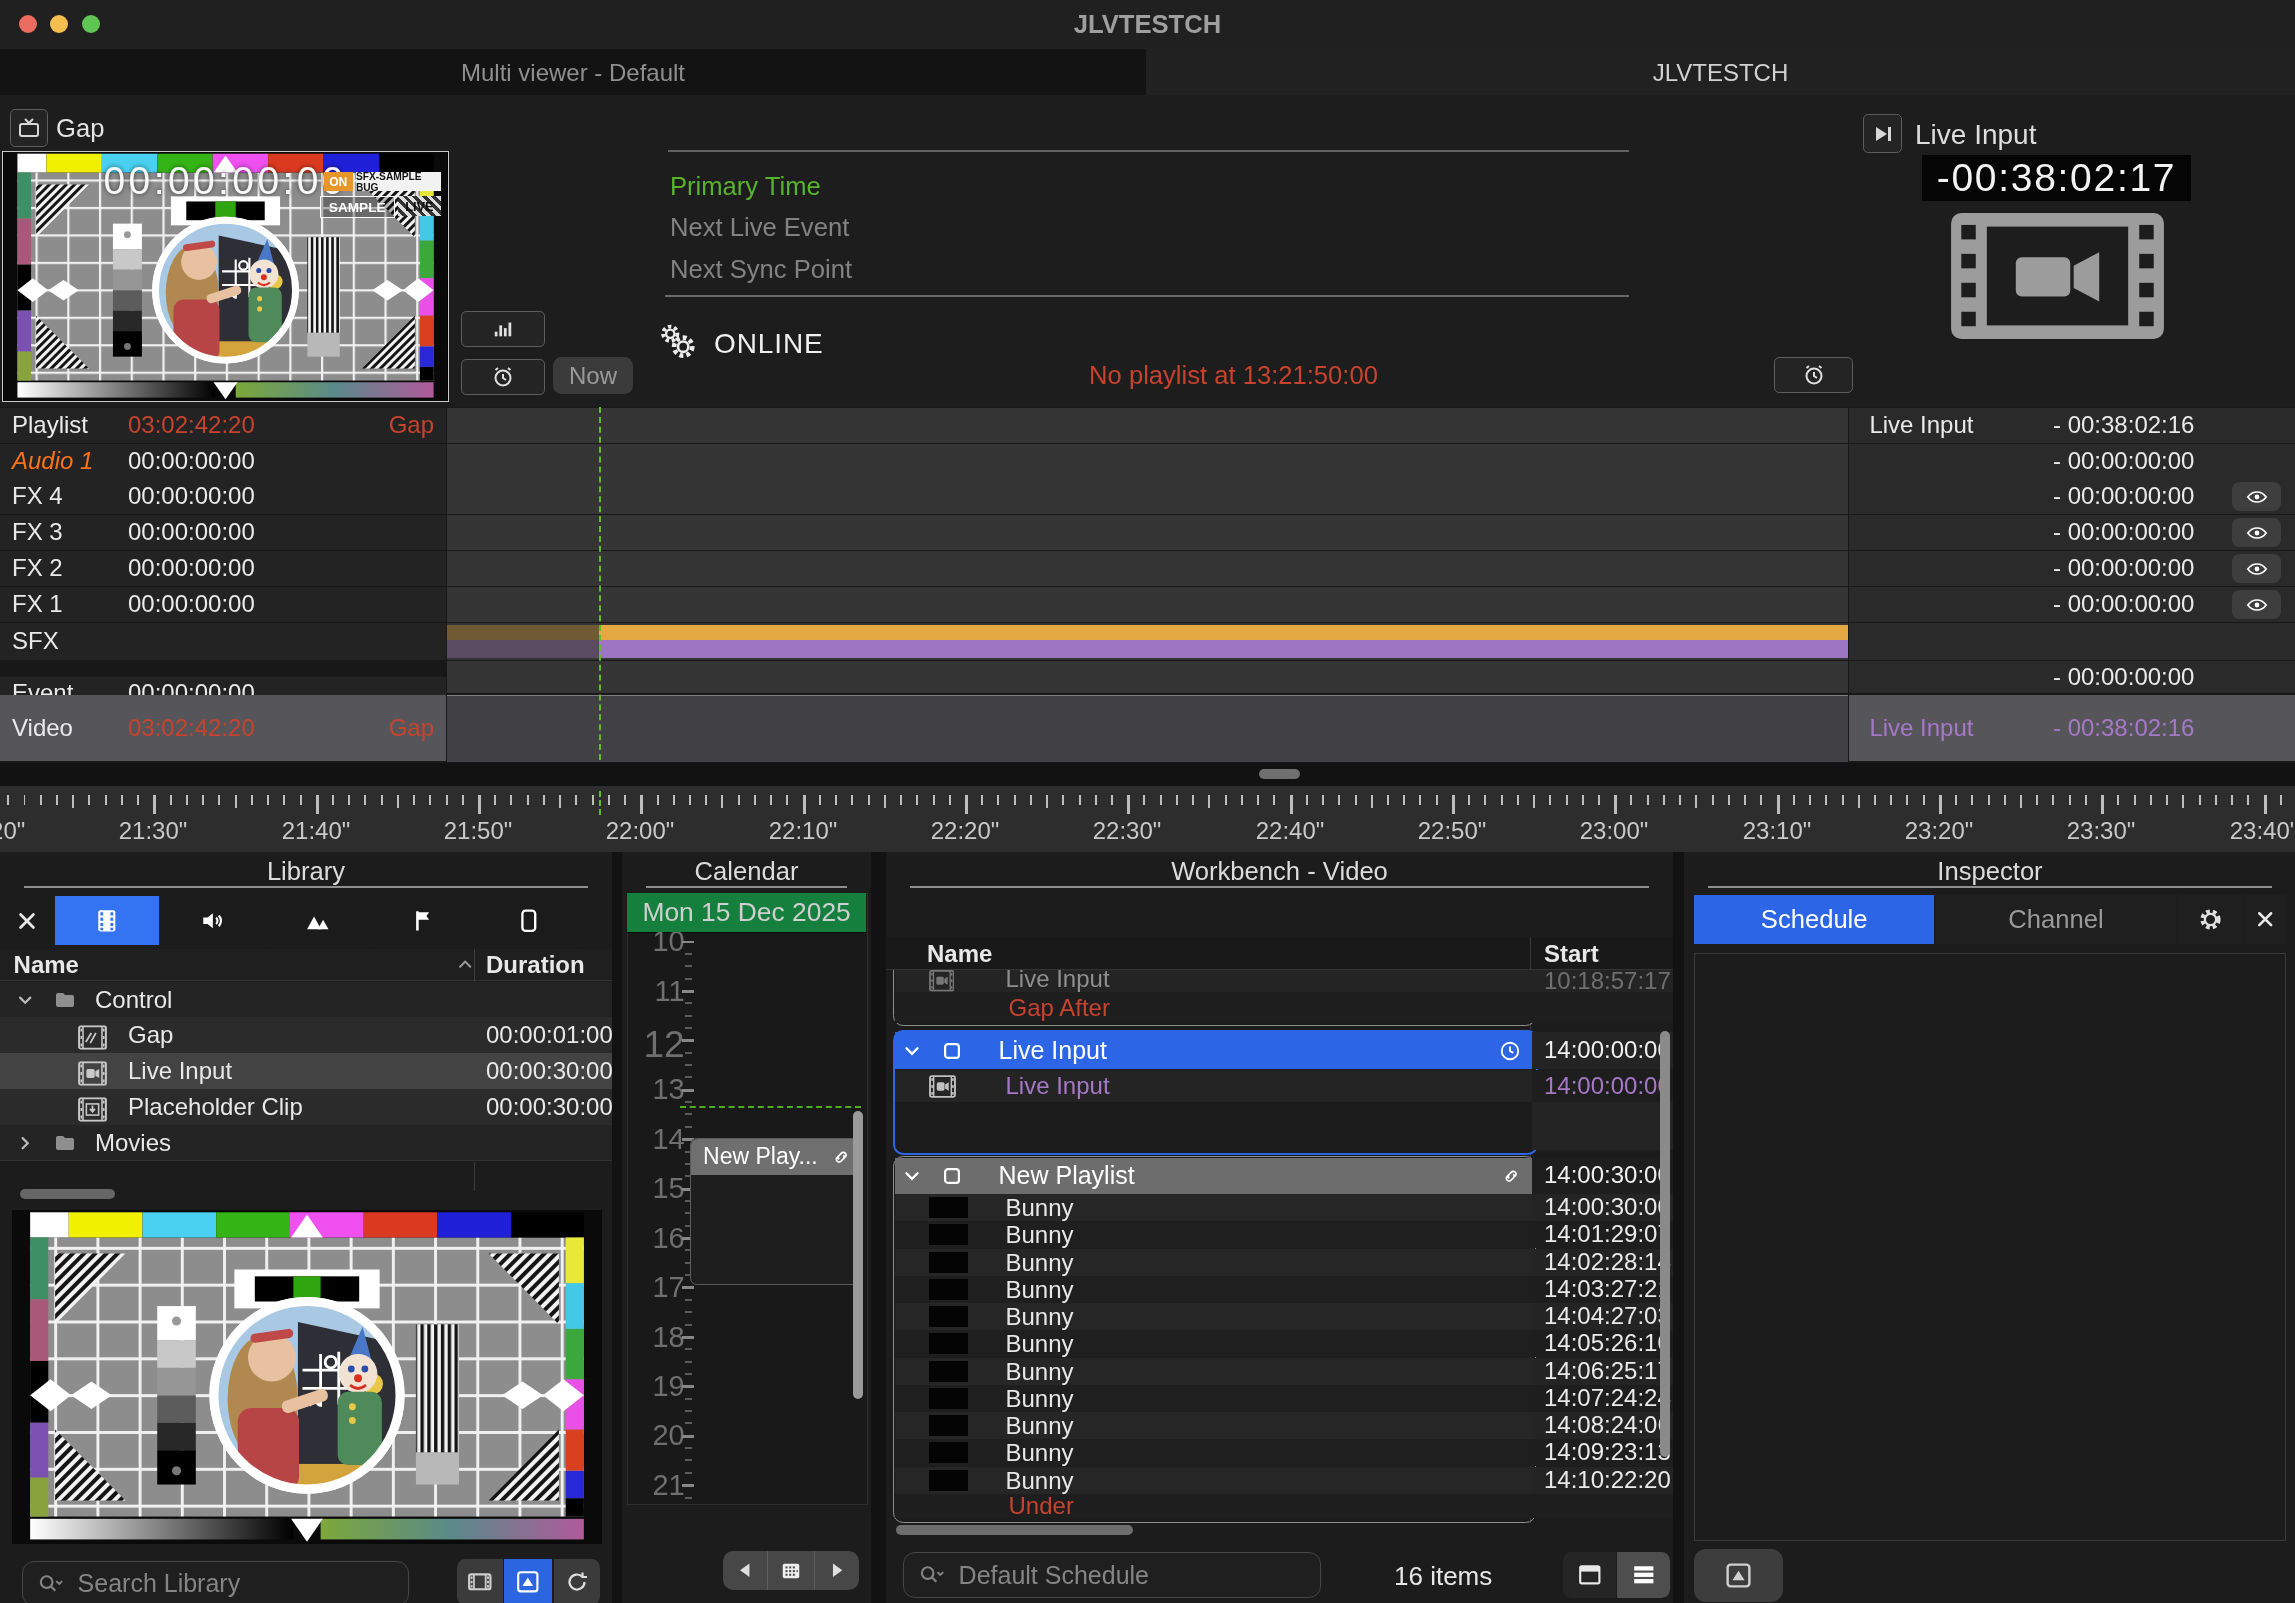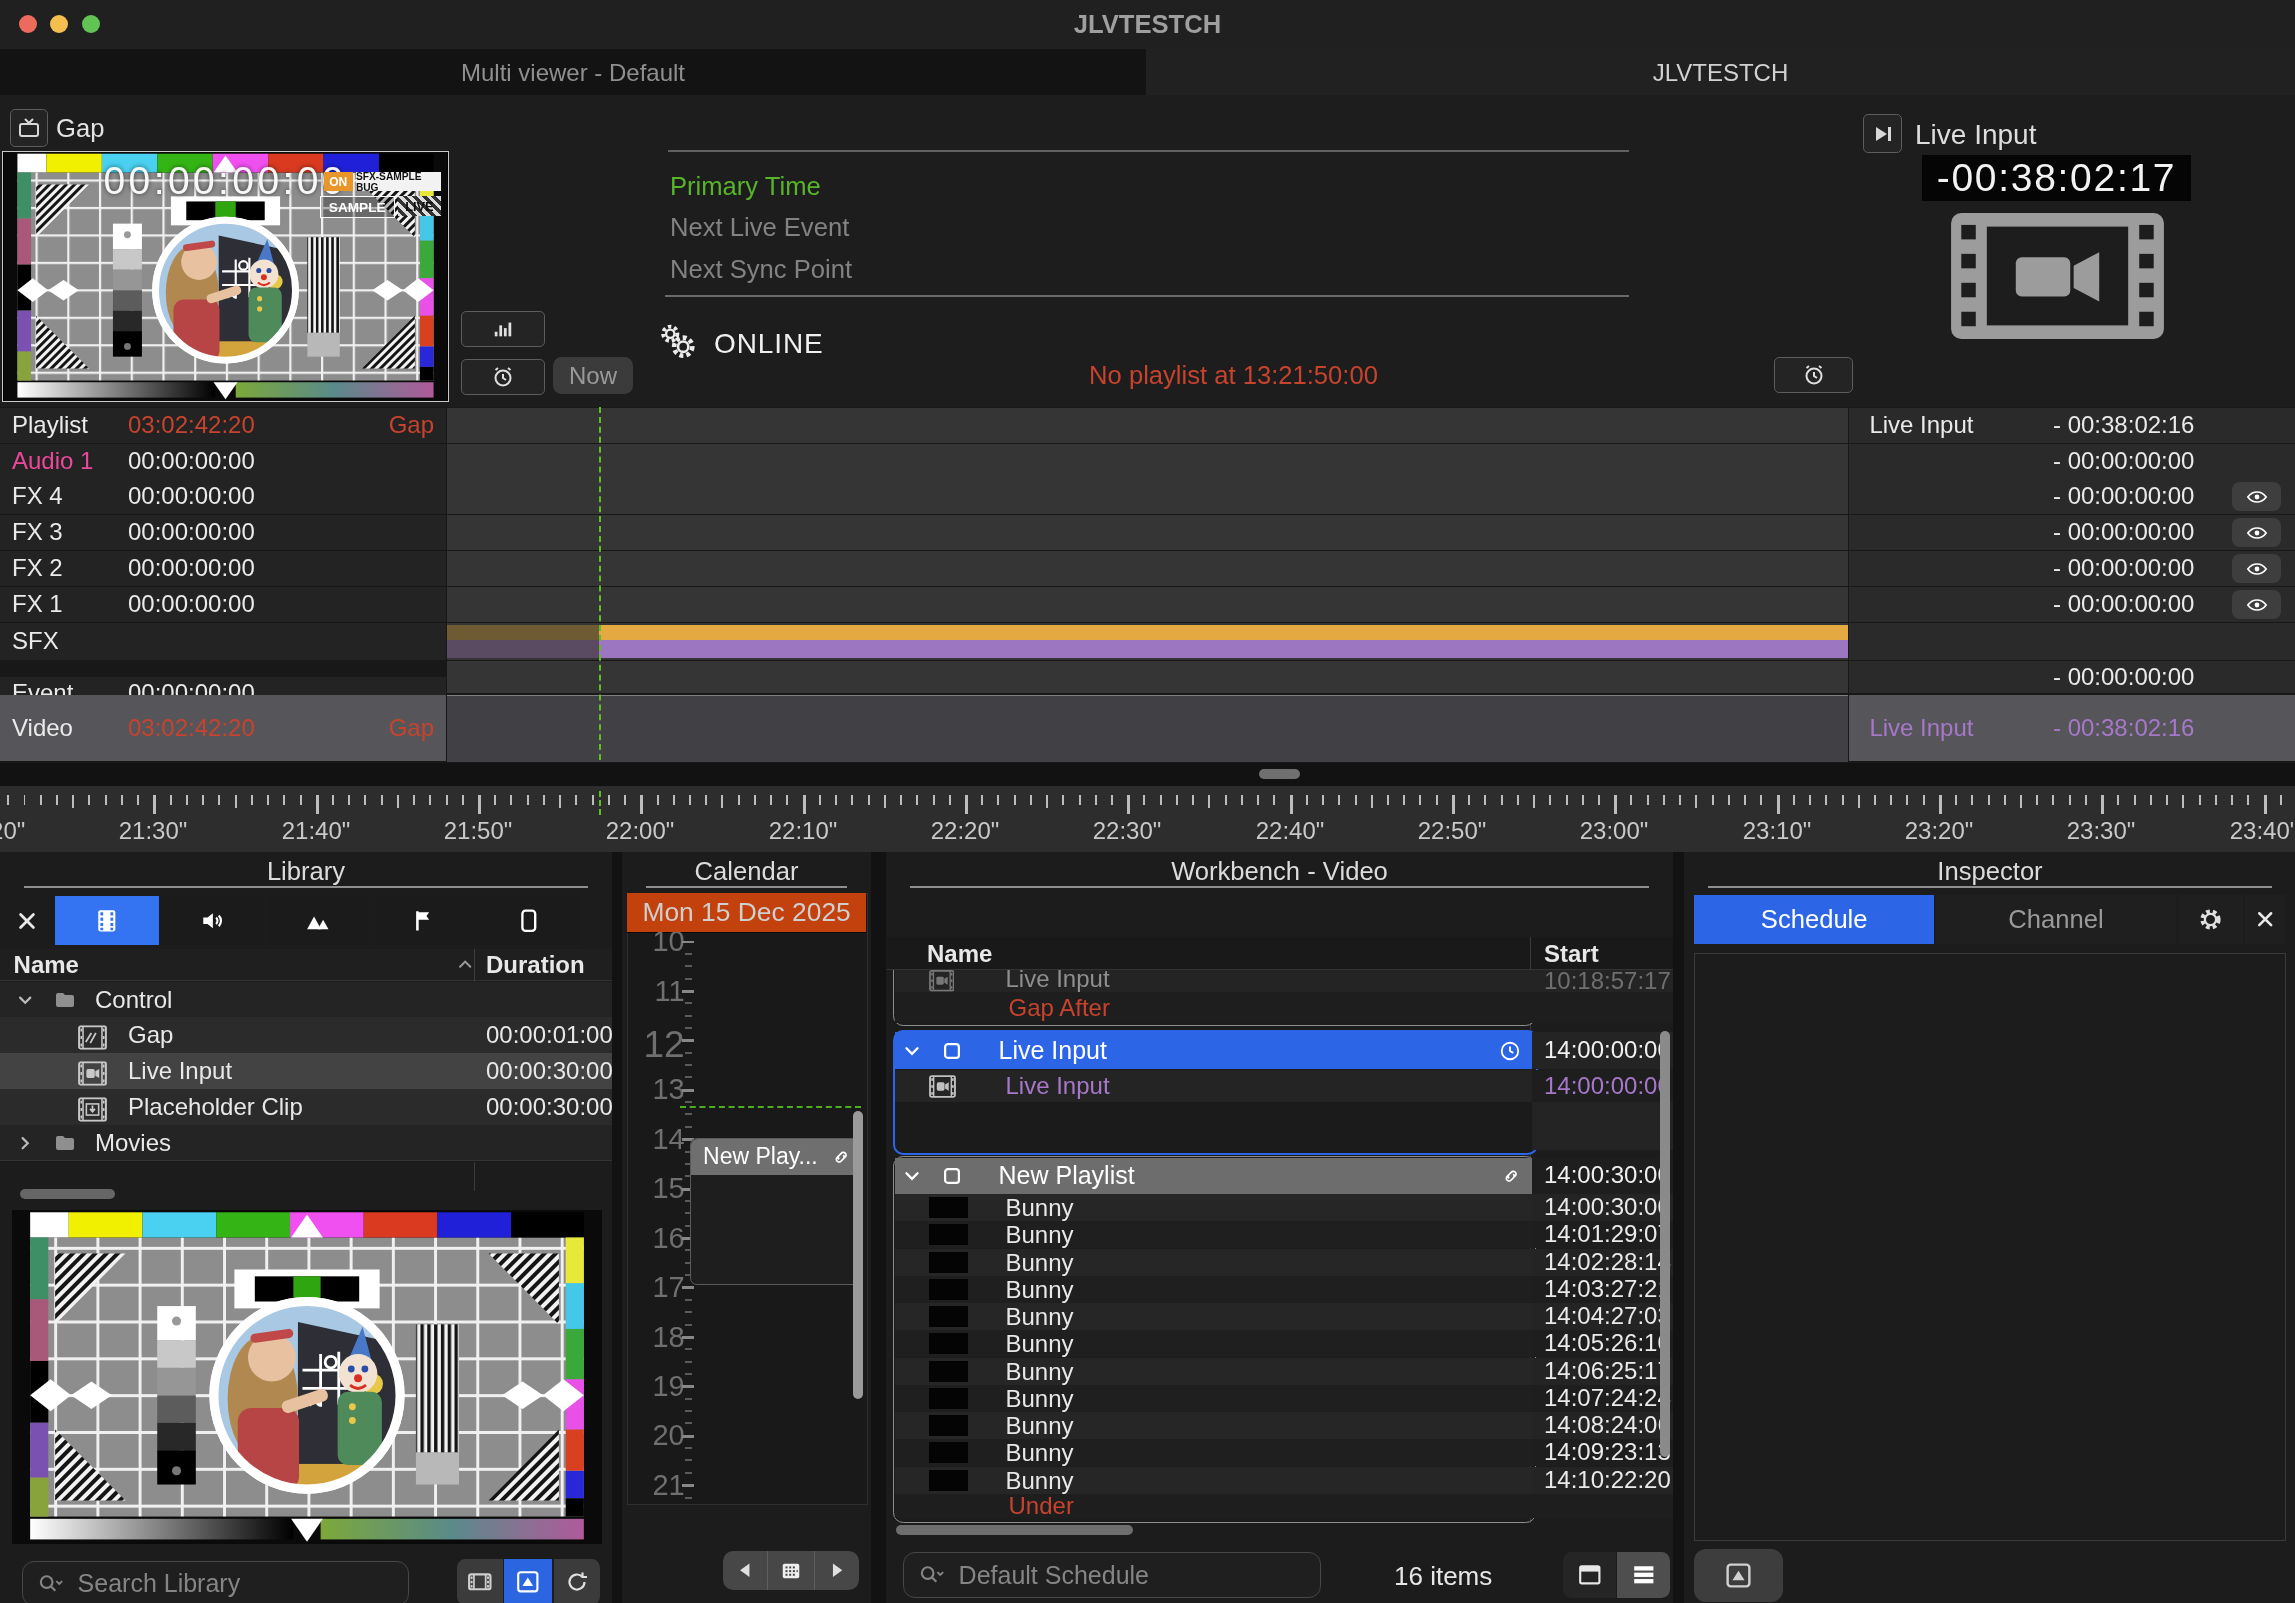--- a/index.html
+++ b/index.html
@@ -413,21 +413,21 @@
       <div class="row-text abs" style="left: 12px; top: 3px; color: rgb(234, 234, 234);">Playlist</div>
       <div class="row-text abs" style="left: 128px; top: 3px; color: rgb(199, 67, 46);">03:02:42:20</div>
       <div class="row-text abs" style="right: 12px; top: 3px; color: rgb(199, 67, 46);">Gap</div>
     </div>
     <div class="cell" style="left: 447px; top: 0.9px; width: 1401px; height: 35px; background: rgb(53, 53, 53);"></div>
     <div class="cell" style="left: 1849px; top: 0.9px; width: 446px; height: 35px; background: rgb(42, 42, 42);">
       <div class="row-text abs" style="left: 20.4px; top: 3px; color: rgb(234, 234, 234);">Live Input</div>
       <div class="row-text abs" style="left: 204px; top: 3px; color: rgb(234, 234, 234);">- 00:38:02:16</div>
     </div>
     <div class="cell" style="left: 0px; top: 37px; width: 446px; height: 35px; background: rgb(35, 35, 35);">
-      <div class="row-text abs" style="left: 12px; top: 3px; color: #ec4899;">Audio 1</div>
+      <div class="row-text abs" style="left: 12px; top: 3px; color: #f97316; font-style: italic;">Audio 1</div>
       <div class="row-text abs" style="left: 128px; top: 3px; color: rgb(234, 234, 234);">00:00:00:00</div>
     </div>
     <div class="cell" style="left: 447px; top: 37px; width: 1401px; height: 35px; background: rgb(53, 53, 53);"></div>
     <div class="cell" style="left: 1849px; top: 37px; width: 446px; height: 35px; background: rgb(42, 42, 42);">
       <div class="row-text abs" style="left: 204px; top: 3px; color: rgb(234, 234, 234);">- 00:00:00:00</div>
     </div>
     <div class="cell" style="left: 0px; top: 72px; width: 446px; height: 35px; background: rgb(35, 35, 35);">
       <div class="row-text abs" style="left: 12px; top: 3px; color: rgb(234, 234, 234);">FX 4</div>
       <div class="row-text abs" style="left: 128px; top: 3px; color: rgb(234, 234, 234);">00:00:00:00</div>
     </div>
@@ -785,21 +785,21 @@
       <svg width="24" height="24" color="#e0e0e0" viewBox="0 0 28 28">
         <use href="#i-refresh"></use>
       </svg>
     </div>
 </div>
 
 <div id="calendar" class="panel" style="left:622px;width:249px">
   <div class="ptitle">Calendar</div>
   <div class="punder"></div>
   <div class="abs" style="left:5.1px;top:41px;width:239px;height:610px;background:#191919;border:0.9px solid #2f2f2f"></div>
-  <div class="abs" style="left:5.1px;top:41px;width:239px;height:39px;background:#c2410c;border-bottom:0.9px solid #0a0a0a;text-align:center;line-height:39px;font-size:26.4px;color:#cfcfcf">Mon 15 Dec 2025</div>
+  <div class="abs" style="left:5.1px;top:41px;width:239px;height:39px;background:#15803d;border-bottom:0.9px solid #0a0a0a;text-align:center;line-height:39px;font-size:26.4px;color:#cfcfcf">Mon 15 Dec 2025</div>
   <div id="cal-grid" class="abs" style="left:5.1px;top:80px;width:239px;height:571px;overflow:hidden">
       <div style="position: absolute; left: 13.6px; top: -6.8px; width: 44px; text-align: right; font-size: 29px; color: rgb(111, 111, 111);">10</div>
       <div style="position: absolute; left: 55px; top: 8.5px; width: 12px; height: 2.6px; background: rgb(136, 136, 136);"></div>
       <div style="position: absolute; left: 58px; top: 21px; width: 6.8px; height: 1.7px; background: rgb(90, 90, 90);"></div>
       <div style="position: absolute; left: 58px; top: 33px; width: 6.8px; height: 1.7px; background: rgb(90, 90, 90);"></div>
       <div style="position: absolute; left: 58px; top: 46px; width: 6.8px; height: 1.7px; background: rgb(90, 90, 90);"></div>
       <div style="position: absolute; left: 13.6px; top: 43px; width: 44px; text-align: right; font-size: 29px; color: rgb(111, 111, 111);">11</div>
       <div style="position: absolute; left: 55px; top: 58px; width: 12px; height: 2.6px; background: rgb(136, 136, 136);"></div>
       <div style="position: absolute; left: 58px; top: 70px; width: 6.8px; height: 1.7px; background: rgb(90, 90, 90);"></div>
       <div style="position: absolute; left: 58px; top: 83px; width: 6.8px; height: 1.7px; background: rgb(90, 90, 90);"></div>

